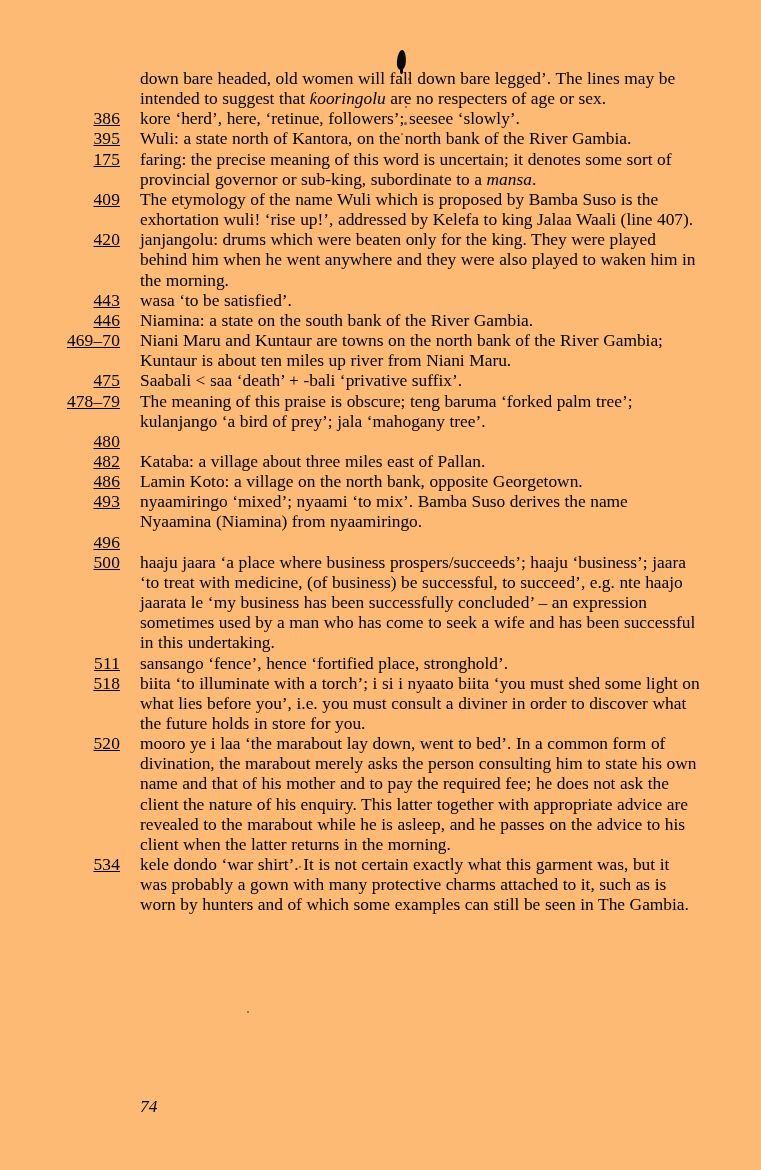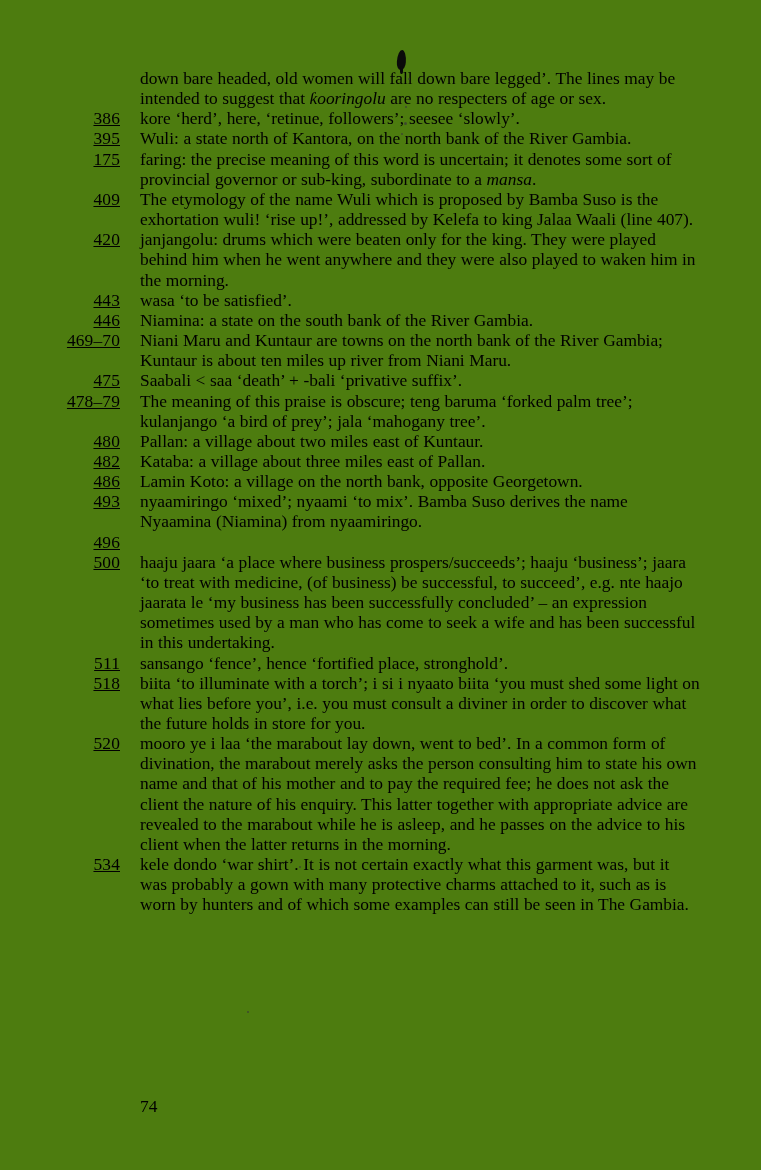--- a/index.html
+++ b/index.html
@@ -14,21 +14,21 @@
     position: relative;
     overflow: hidden;
     font-family: "Liberation Serif", "DejaVu Serif", serif;
     color: #000000;
     -webkit-font-smoothing: antialiased;
   }
 
   #page {
     position: absolute;
     inset: 0;
-    background: #4d7c0f;
+    background: #fdba74;
   }
 
   
   .artifact {
     position: absolute;
     background: #111;
     border-radius: 50%;
     pointer-events: none;
   }
   .blot-main {
@@ -89,20 +89,21 @@
   
   .note.continuation .note-num { visibility: hidden; }
 
   
   .folio {
     position: absolute;
     left: 140px;
     top: 1096px;
     font-size: 17.4px;
     line-height: 20px;
+    font-style: italic;
   }
 
   
   .speck { position: absolute; background: #3a3a3a; border-radius: 50%; opacity: .75; }
 </style>
 </head>
 <body>
 
 <div id="page">
 
@@ -149,21 +150,20 @@
       <div class="note">
         <div class="note-num">475</div>
         <div class="note-body">Saabali &lt; <b>saa</b> ‘death’ + <b>-bali</b> ‘privative suffix’.</div>
       </div>
       <div class="note">
         <div class="note-num">478–79</div>
         <div class="note-body">The meaning of this praise is obscure; <b>teng baruma</b> ‘forked palm tree’; <b>kulanjango</b> ‘a bird of prey’; <b>jala</b> ‘mahogany tree’.</div>
       </div>
       <div class="note">
         <div class="note-num">480</div>
-        <div class="note-body">Pallan: a village about two miles east of Kuntaur.</div>
       </div>
       <div class="note">
         <div class="note-num">482</div>
         <div class="note-body">Kataba: a village about three miles east of Pallan.</div>
       </div>
       <div class="note">
         <div class="note-num">486</div>
         <div class="note-body">Lamin Koto: a village on the north bank, opposite Georgetown.</div>
       </div>
       <div class="note">

